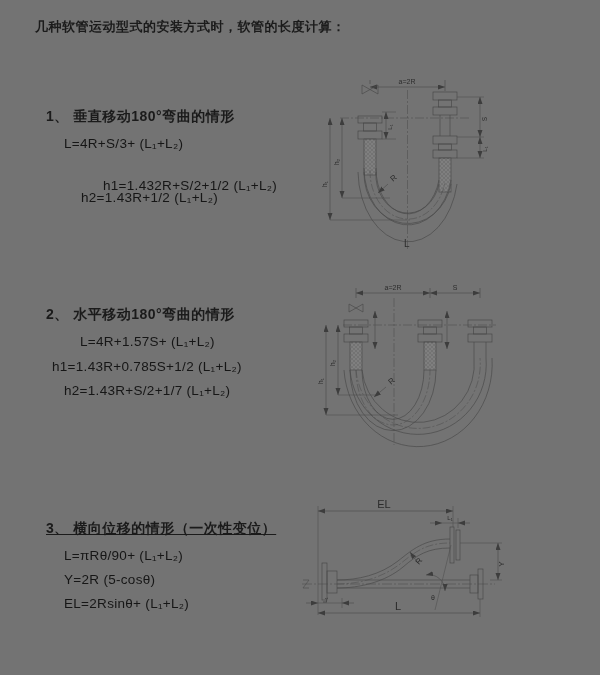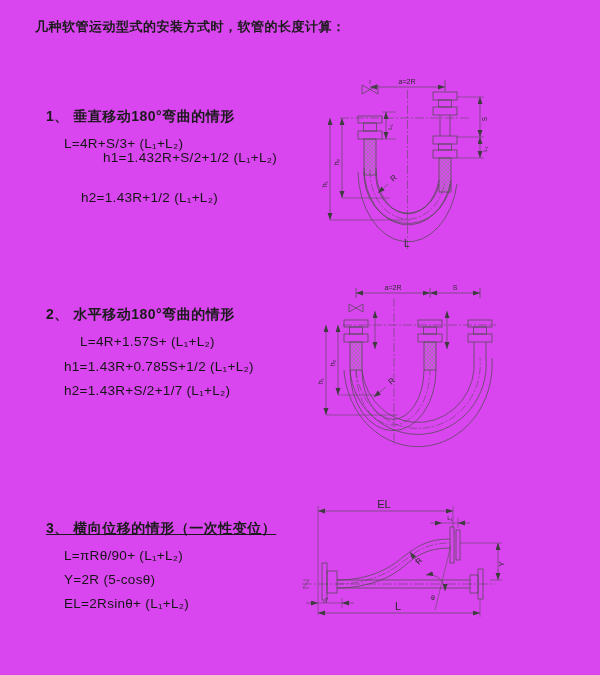--- a/index.html
+++ b/index.html
@@ -1,42 +1,42 @@
 <!DOCTYPE html>
 <html><head>
 <meta charset="utf-8">
 <style>
   html,body{margin:0;padding:0;background:#e8e8e8;}
   .page{
-    position:relative;width:600px;height:675px;background:#d946ef;
+    position:relative;width:600px;height:675px;background:#737373;
     font-family:"Liberation Sans","DejaVu Sans",sans-serif;color:#1b1b1b;
     overflow:hidden;margin:0 auto;
   }
   .abs{position:absolute;white-space:nowrap;}
   .title{font-size:13px;font-weight:bold;letter-spacing:.5px;}
   .heading{font-size:14px;font-weight:bold;letter-spacing:.5px;}
   .formula{font-size:13.5px;letter-spacing:.3px;color:#161616;}
   svg{position:absolute;overflow:visible;}
   svg text{fill:#2c2c2c;font-family:"Liberation Sans","DejaVu Sans",sans-serif;}
 </style>
 </head>
 <body>
 
 <div class="page">
 
   <div class="abs title" style="left:35px;top:18px;">几种软管运动型式的安装方式时，软管的长度计算：</div>
 
   <div class="abs heading" style="left:46px;top:108px;">1、 垂直移动180°弯曲的情形</div>
   <div class="abs formula" style="left:64px;top:136px;">L=4R+S/3+ (L₁+L₂)</div>
-  <div class="abs formula" style="left:64px;top:150px;padding-left:39px;">h1=1.432R+S/2+1/2 (L₁+L₂)</div>
+  <div class="abs formula" style="left:64px;top:178px;padding-left:39px;">h1=1.432R+S/2+1/2 (L₁+L₂)</div>
   <div class="abs formula" style="left:81px;top:190px;text-align:right;">h2=1.43R+1/2 (L₁+L₂)</div>
 
   <div class="abs heading" style="left:46px;top:306px;">2、 水平移动180°弯曲的情形</div>
   <div class="abs formula" style="left:64px;top:334px;margin-left:16px;">L=4R+1.57S+ (L₁+L₂)</div>
-  <div class="abs formula" style="left:64px;top:359px;">h1=1.43R+0.785S+1/2 (L₁+L₂)</div>
+  <div class="abs formula" style="left:52px;top:359px;">h1=1.43R+0.785S+1/2 (L₁+L₂)</div>
   <div class="abs formula" style="left:64px;top:383px;">h2=1.43R+S/2+1/7 (L₁+L₂)</div>
 
   <div class="abs heading" style="left:46px;top:520px;text-decoration:underline;">3、 横向位移的情形（一次性变位）</div>
   <div class="abs formula" style="left:64px;top:548px;">L=πRθ/90+ (L₁+L₂)</div>
   <div class="abs formula" style="left:64px;top:572px;">Y=2R (5-cosθ)</div>
   <div class="abs formula" style="left:64px;top:596px;">EL=2Rsinθ+ (L₁+L₂)</div>
 
   <svg style="left:312px;top:72px;" width="190" height="185" viewBox="0 0 190 185">
     <defs>
       <marker id="d1ar" orient="auto-start-reverse" markerUnits="userSpaceOnUse" markerWidth="8" markerHeight="6" refX="7" refY="2.5">

